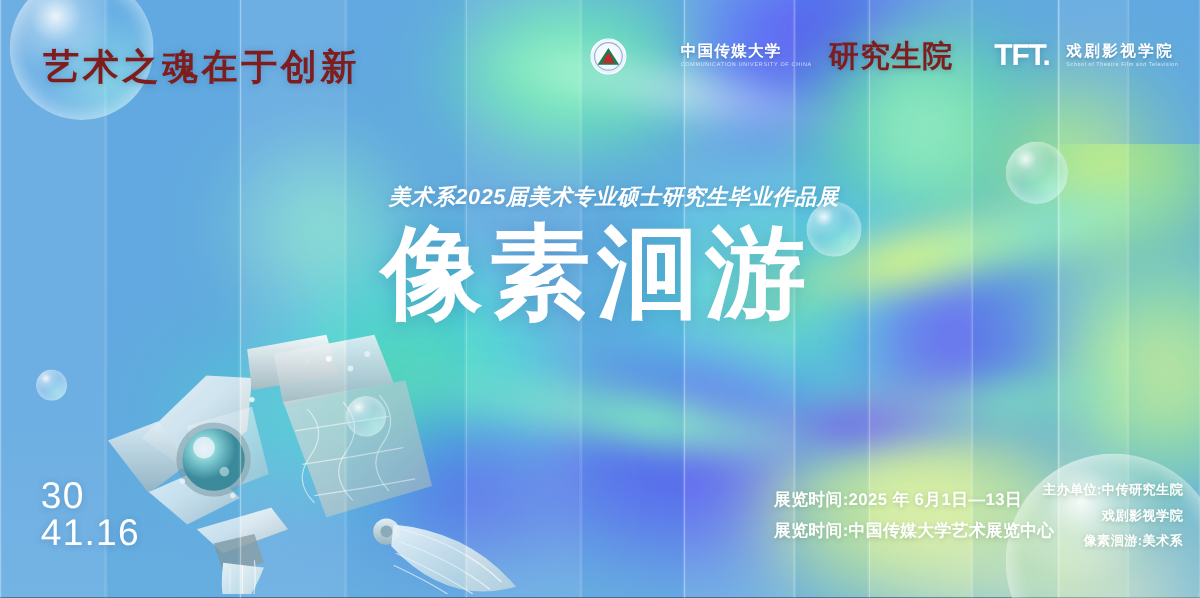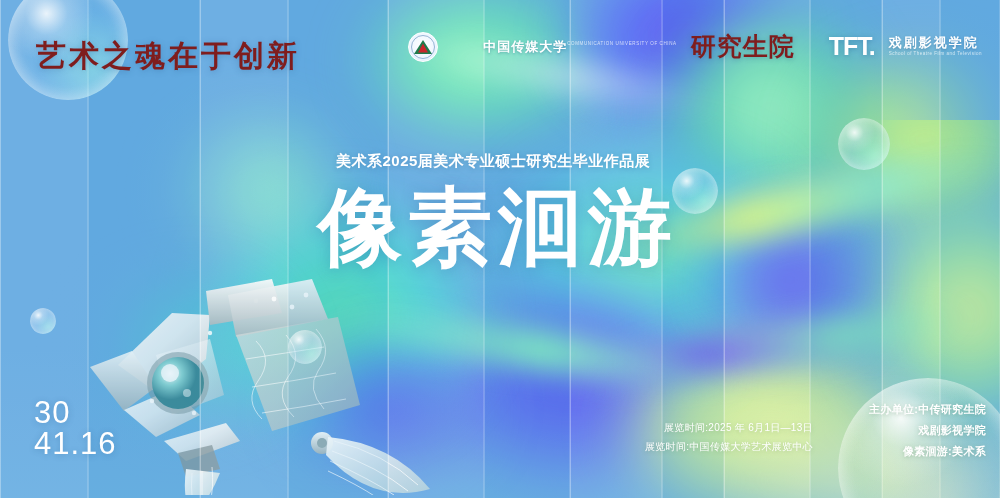--- a/index.html
+++ b/index.html
@@ -99,46 +99,46 @@
   .emblem{width:30px;height:30px;border-radius:50%;flex:0 0 auto;
     background:radial-gradient(circle at 50% 45%,#ffffff 0%,#eef6ff 60%,#cfe3f5 100%);
     border:1.6px solid #ffffff;position:relative;overflow:hidden;}
   .emblem .tri{position:absolute;left:50%;top:52%;transform:translate(-50%,-50%);
     width:0;height:0;border-left:9px solid transparent;border-right:9px solid transparent;
     border-bottom:14px solid #1f7a4c;}
   .emblem .tri2{position:absolute;left:50%;top:56%;transform:translate(-50%,-50%);
     width:0;height:0;border-left:5px solid transparent;border-right:5px solid transparent;
     border-bottom:9px solid #c9262b;}
   .emblem .ring{position:absolute;inset:2px;border-radius:50%;border:1px solid rgba(40,100,160,.45);}
-  .cuc-name{display:flex;flex-direction:row;line-height:1.05;margin-left:38px;}
+  .cuc-name{display:flex;flex-direction:column;line-height:1.05;margin-left:38px;}
   .cuc-cn{color:#fff;font-size:13px;font-weight:bold;letter-spacing:1px;white-space:nowrap;
     text-shadow:0 1px 3px rgba(30,80,130,.4);}
   .cuc-en{color:rgba(255,255,255,.72);font-size:4.5px;letter-spacing:.6px;white-space:nowrap;margin-top:2px;}
   .grad-school{color:#7f1d1d;font-size:25px;font-weight:bold;letter-spacing:1px;white-space:nowrap;
     text-shadow:0 1px 5px rgba(30,80,130,.35);}
   .divider-sp{width:6px;}
   .tft{color:#fff;font-size:25px;font-weight:bold;letter-spacing:-1px;white-space:nowrap;
     text-shadow:0 1px 5px rgba(30,80,130,.35);}
   .tft-name{display:flex;flex-direction:column;line-height:1.05;}
   .tft-cn{color:#fff;font-size:13px;font-weight:bold;letter-spacing:2px;white-space:nowrap;
     text-shadow:0 1px 3px rgba(30,80,130,.4);}
   .tft-en{color:rgba(255,255,255,.70);font-size:4.5px;letter-spacing:.5px;white-space:nowrap;margin-top:2px;}
 
-  .subtitle{position:absolute;left:336px;top:152px;color:#fff;font-size:15px;font-weight:bold;
-    letter-spacing:.5px;white-space:nowrap;text-shadow:0 1px 5px rgba(40,90,140,.3);}
+  .subtitle{position:absolute;left:324px;top:152px;color:#fff;font-size:18px;font-weight:bold;
+    letter-spacing:.5px;white-space:nowrap;text-shadow:0 1px 5px rgba(40,90,140,.3);font-style:italic;}
 
   .maintitle{position:absolute;left:318px;top:185px;color:#fff;font-size:84px;font-weight:bold;
     letter-spacing:6px;line-height:1;white-space:nowrap;
     text-shadow:0 2px 14px rgba(40,90,150,.28);}
 
   .yearblock{position:absolute;left:34px;bottom:38px;color:#fff;font-size:31px;font-weight:500;
     line-height:1.02;letter-spacing:1px;text-shadow:0 1px 6px rgba(40,90,140,.3);}
 
-  .info-center{position:absolute;left:645px;bottom:42px;color:#fff;font-size:10px;font-weight:normal;
-    line-height:1.9;letter-spacing:.3px;white-space:nowrap;text-shadow:0 1px 4px rgba(90,130,90,.35);text-align:right;}
+  .info-center{position:absolute;left:645px;bottom:42px;color:#fff;font-size:14px;font-weight:bold;
+    line-height:1.9;letter-spacing:.3px;white-space:nowrap;text-shadow:0 1px 4px rgba(90,130,90,.35);}
   .info-right{position:absolute;right:14px;bottom:36px;color:#fff;font-size:11px;font-weight:bold;
     line-height:1.9;letter-spacing:.3px;white-space:nowrap;text-align:right;
     text-shadow:0 1px 4px rgba(90,130,90,.35);}
   .info-right .indent{padding-left:66px;}
 </style>
 </head>
 <body>
 
 <div class="poster">
 

